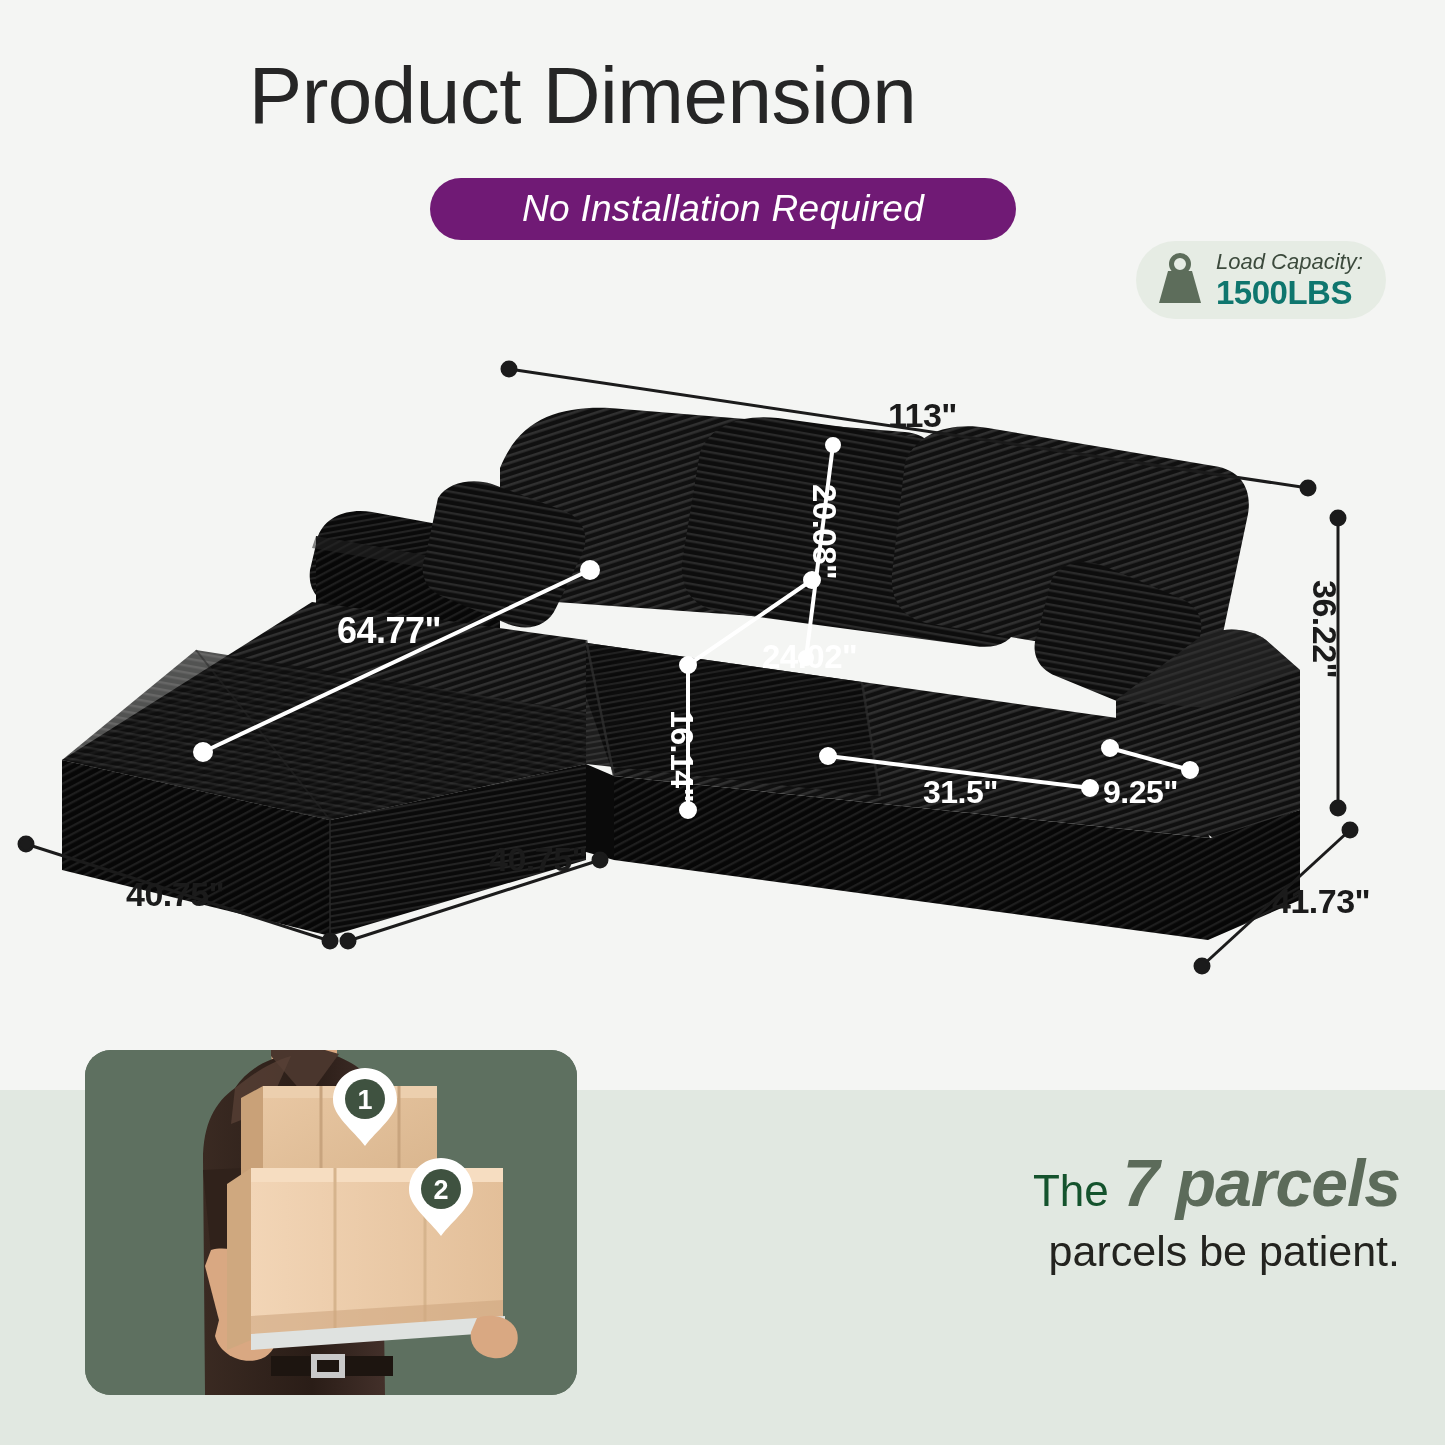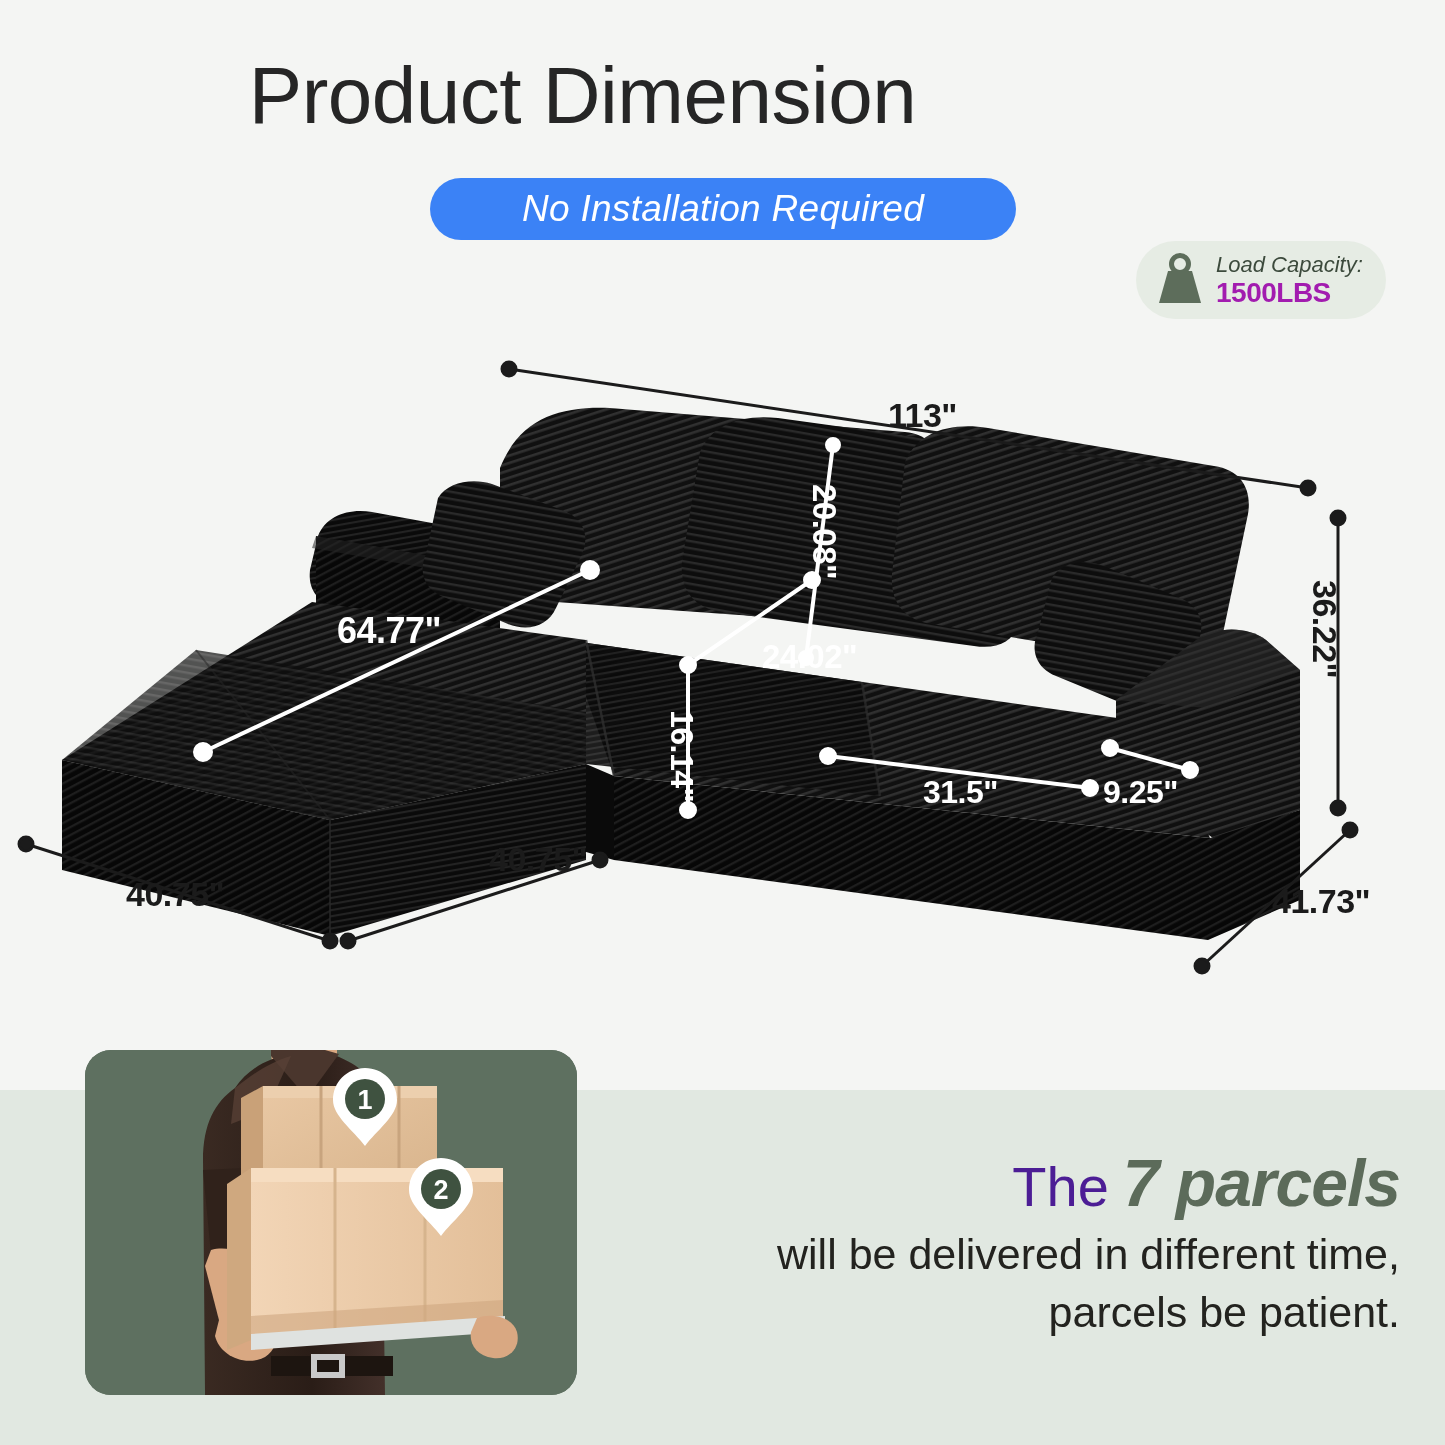--- a/index.html
+++ b/index.html
@@ -15,37 +15,37 @@
   .top-section{position:absolute;left:0;top:0;width:1445px;height:1090px;background:#f4f5f3;}
 
   .page-title{
     position:absolute;left:0;top:52px;width:1165px;text-align:center;
     font-size:80px;line-height:88px;font-weight:400;color:#262626;
     letter-spacing:-0.5px;
   }
 
   .install-badge{
     position:absolute;left:430px;top:178px;width:586px;height:62px;
-    background:#3b82f6;border-radius:31px;
+    background:#701a75;border-radius:31px;
     display:flex;align-items:center;justify-content:center;
   }
   .install-badge span{
     font-size:37px;font-style:italic;color:#ffffff;letter-spacing:0.3px;
     font-weight:400;
   }
 
   .load-badge{
     position:absolute;left:1136px;top:241px;width:250px;height:78px;
     background:#e6ece4;border-radius:39px;
     display:flex;align-items:center;padding-left:18px;box-sizing:border-box;
   }
   .weight-icon{width:52px;height:54px;flex:0 0 52px;position:relative;margin-right:10px;}
   .load-text{display:flex;flex-direction:column;justify-content:center;line-height:1;}
   .load-cap-label{font-size:22px;font-style:italic;color:#3c4a3c;font-weight:400;margin-bottom:3px;}
-  .load-cap-value{font-size:28px;font-weight:bold;color:#a21caf;letter-spacing:-0.5px;}
+  .load-cap-value{font-size:33px;font-weight:bold;color:#0f766e;letter-spacing:-0.5px;}
 
   
   .sofa-stage{position:absolute;left:0;top:340px;width:1445px;height:680px;}
   .sofa-svg{position:absolute;left:0;top:0;}
 
   
   .dim{position:absolute;white-space:nowrap;font-weight:bold;letter-spacing:-0.5px;}
   .dim-black{color:#1b1b1b;}
   .dim-white{color:#ffffff;}
 
@@ -55,21 +55,21 @@
   .parcel-photo{
     position:absolute;left:85px;top:-40px;width:492px;height:345px;
     border-radius:26px;overflow:hidden;background:#5e7060;
   }
 
   .parcel-text{
     position:absolute;left:640px;top:62px;width:760px;text-align:right;
     color:#1f1f1f;
   }
   .parcel-line1{font-size:52px;line-height:62px;white-space:nowrap;text-align:right;}
-  .parcel-line1 .the{font-size:56px;color:#4c1d95;vertical-align:baseline;}
+  .parcel-line1 .the{font-size:44px;color:#14532d;vertical-align:baseline;}
   .parcel-line1 .hl{
     font-size:66px;font-weight:bold;font-style:italic;color:#5c6b5a;letter-spacing:-1px;
     margin-left:14px;
   }
   .parcel-line2{font-size:43px;line-height:58px;margin-top:6px;color:#23231f;}
   .parcel-line3{font-size:43px;line-height:58px;color:#23231f;}
 </style>
 </head>
 <body>
 
@@ -310,18 +310,17 @@
           <circle cx="356" cy="139" r="20" fill="#3f5240"></circle>
           <text x="356" y="149" font-family="Liberation Sans, sans-serif" font-size="27" font-weight="bold" fill="#ffffff" text-anchor="middle">2</text>
         </g>
       </svg>
     </div>
 
     <div class="parcel-text">
       <div class="parcel-line1">
         <span class="the">The</span><span class="hl">7 parcels</span>
       </div>
-      <div class="parcel-line2">will be delivered in different time,</div>
       <div class="parcel-line3">parcels be patient.</div>
     </div>
   </div>
 
 </div>
 
 </body></html>

